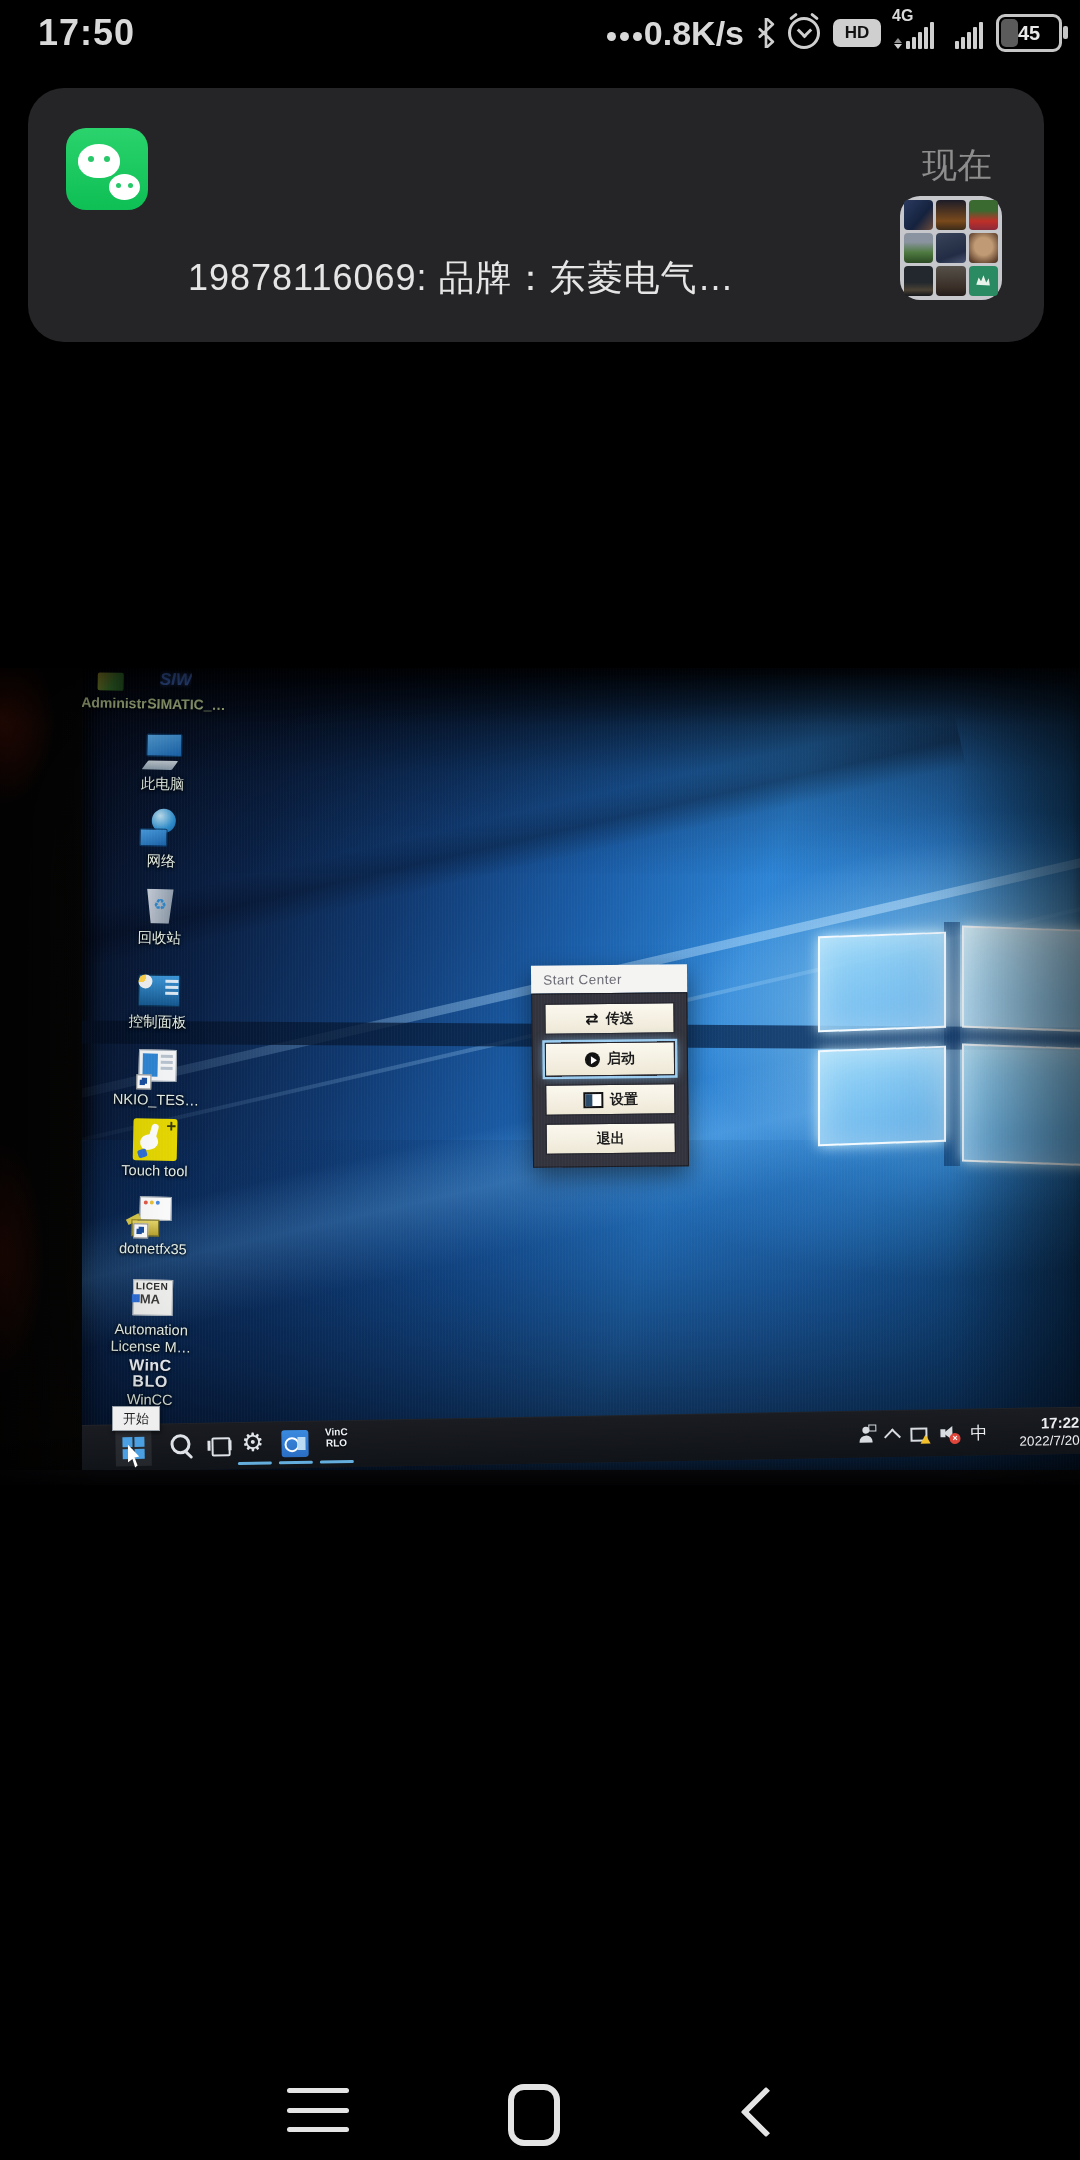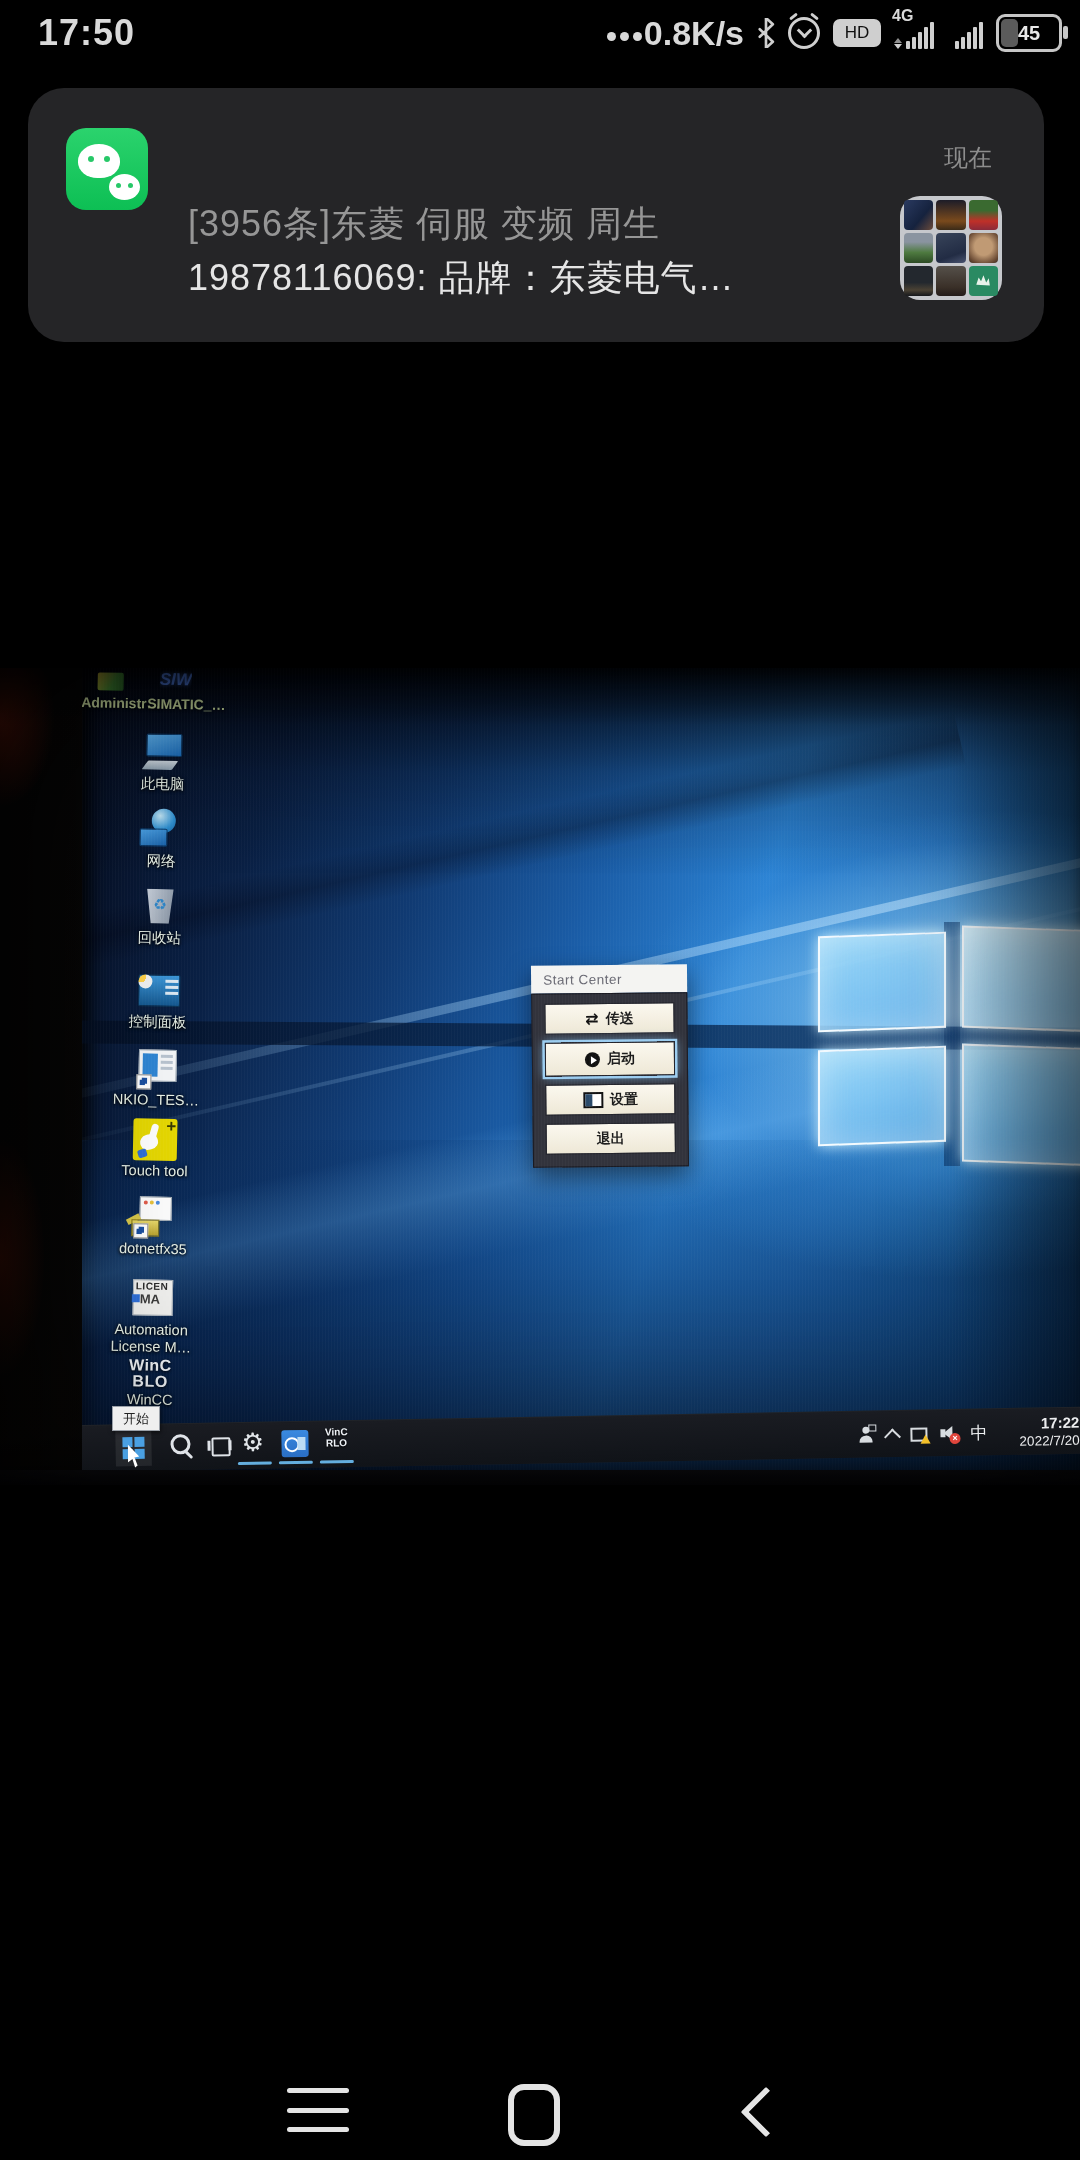--- a/index.html
+++ b/index.html
@@ -14,21 +14,21 @@
   .sb-speed{display:flex;align-items:baseline;gap:2px;font-size:34px;font-weight:600;color:#d9d9d9;}
   .sb-dots{display:flex;gap:4px;align-items:center;transform:translateY(-4px);}
   .sb-dots i{width:9px;height:9px;border-radius:50%;background:#d9d9d9;}
   .bt-icon svg{display:block;}
   .alarm{width:26px;height:26px;border:3px solid #cfcfcf;border-radius:50%;position:relative;}
   .alarm .ear{position:absolute;width:9px;height:3px;background:#cfcfcf;border-radius:2px;top:-5px;}
   .alarm .ear.l{left:-2px;transform:rotate(-38deg);}
   .alarm .ear.r{right:-2px;transform:rotate(38deg);}
   .alarm .chk{position:absolute;left:8px;top:5px;width:8px;height:8px;border-right:3px solid #cfcfcf;border-bottom:3px solid #cfcfcf;transform:rotate(45deg);}
   .hd-badge{min-width:40px;height:28px;background:#cfcfcf;border-radius:7px;color:#111;
-            font-size:17px;font-weight:400;display:flex;align-items:center;justify-content:center;padding:0 4px;}
+            font-size:17px;font-weight:700;display:flex;align-items:center;justify-content:center;padding:0 4px;}
   .sig{position:relative;width:40px;height:40px;}
   .sig .bars{position:absolute;right:0;bottom:4px;display:flex;align-items:flex-end;gap:2px;}
   .sig .bars i{width:4px;background:#cfcfcf;border-radius:1px;}
   .sig .b1{height:8px;}.sig .b2{height:12px;}.sig .b3{height:17px;}.sig .b4{height:22px;}.sig .b5{height:27px;}
   .sig .g4{position:absolute;left:-2px;top:-6px;font-size:16px;font-weight:700;color:#d9d9d9;}
   .sig .updn{position:absolute;left:0;bottom:4px;display:flex;flex-direction:column;gap:1px;}
   .sig .updn i{width:0;height:0;border-left:4px solid transparent;border-right:4px solid transparent;}
   .sig .up{border-bottom:5px solid #8f8f8f;}
   .sig .dn{border-top:5px solid #cfcfcf;}
   .sig.small{width:36px;}
@@ -44,21 +44,21 @@
            background:linear-gradient(180deg,#2bd36d,#0dbf54);}
   .wx-b1{position:absolute;left:12px;top:16px;width:42px;height:34px;background:#fff;border-radius:50% 50% 46% 46%;}
   .wx-b1:after{content:"";position:absolute;left:6px;bottom:-6px;width:0;height:0;
                border:7px solid transparent;border-top:10px solid #fff;transform:rotate(18deg);}
   .wx-b1 .e{position:absolute;top:12px;width:6px;height:6px;border-radius:50%;background:#27c868;}
   .wx-b1 .e.l{left:10px;}.wx-b1 .e.r{right:10px;}
   .wx-b2{position:absolute;right:8px;bottom:10px;width:31px;height:26px;background:#fff;border-radius:50%;}
   .wx-b2 .e{position:absolute;top:9px;width:5px;height:5px;border-radius:50%;background:#27c868;}
   .wx-b2 .e.l{left:7px;}.wx-b2 .e.r{right:7px;}
   .notif-title{position:absolute;left:160px;top:42px;font-size:37px;font-weight:600;color:#f2f2f2;letter-spacing:1px;}
-  .notif-when{position:absolute;right:52px;top:54px;font-size:24px;color:#8d8d8d;}
+  .notif-when{position:absolute;right:52px;top:54px;font-size:35px;color:#8d8d8d;}
   .notif-l1{position:absolute;left:160px;top:112px;font-size:36px;color:#969696;letter-spacing:1px;}
   .notif-l2{position:absolute;left:160px;top:166px;font-size:36px;color:#e5e5e5;letter-spacing:1px;}
   .notif-thumb{position:absolute;left:872px;top:108px;width:102px;height:104px;background:#c6c8cc;border-radius:20px;
                display:grid;grid-template-columns:repeat(3,1fr);grid-template-rows:repeat(3,1fr);gap:3px;padding:4px;box-sizing:border-box;}
   .notif-thumb i{border-radius:4px;}
   .t1{background:linear-gradient(130deg,#2a3a60,#15223e 60%,#6a4a3a);}
   .t2{background:linear-gradient(180deg,#1c1c28,#7a4a1c 70%,#3a2a18);}
   .t3{background:linear-gradient(180deg,#3a6a30 35%,#c03028 70%,#8a2a3a);}
   .t4{background:linear-gradient(180deg,#8a94a0 30%,#4e7a40 65%,#2c4a24);}
   .t5{background:linear-gradient(160deg,#38445a,#222c44 70%,#4a5470);}
@@ -313,21 +313,20 @@
       <div class="wx-b1">
           <i class="e l"></i>
           <i class="e r"></i>
         </div>
       <div class="wx-b2">
           <i class="e l"></i>
           <i class="e r"></i>
         </div>
     </div>
     <div class="notif-when">现在</div>
-    <div class="notif-l1">[3956条]东菱 伺服 变频 周生</div>
     <div class="notif-l2">19878116069: 品牌：东菱电气…</div>
     <div class="notif-thumb">
       <i class="t1"></i>
         <i class="t2"></i>
         <i class="t3"></i>
         <i class="t4"></i>
         <i class="t5"></i>
         <i class="t6"></i>
         <i class="t7"></i>
         <i class="t8"></i>

